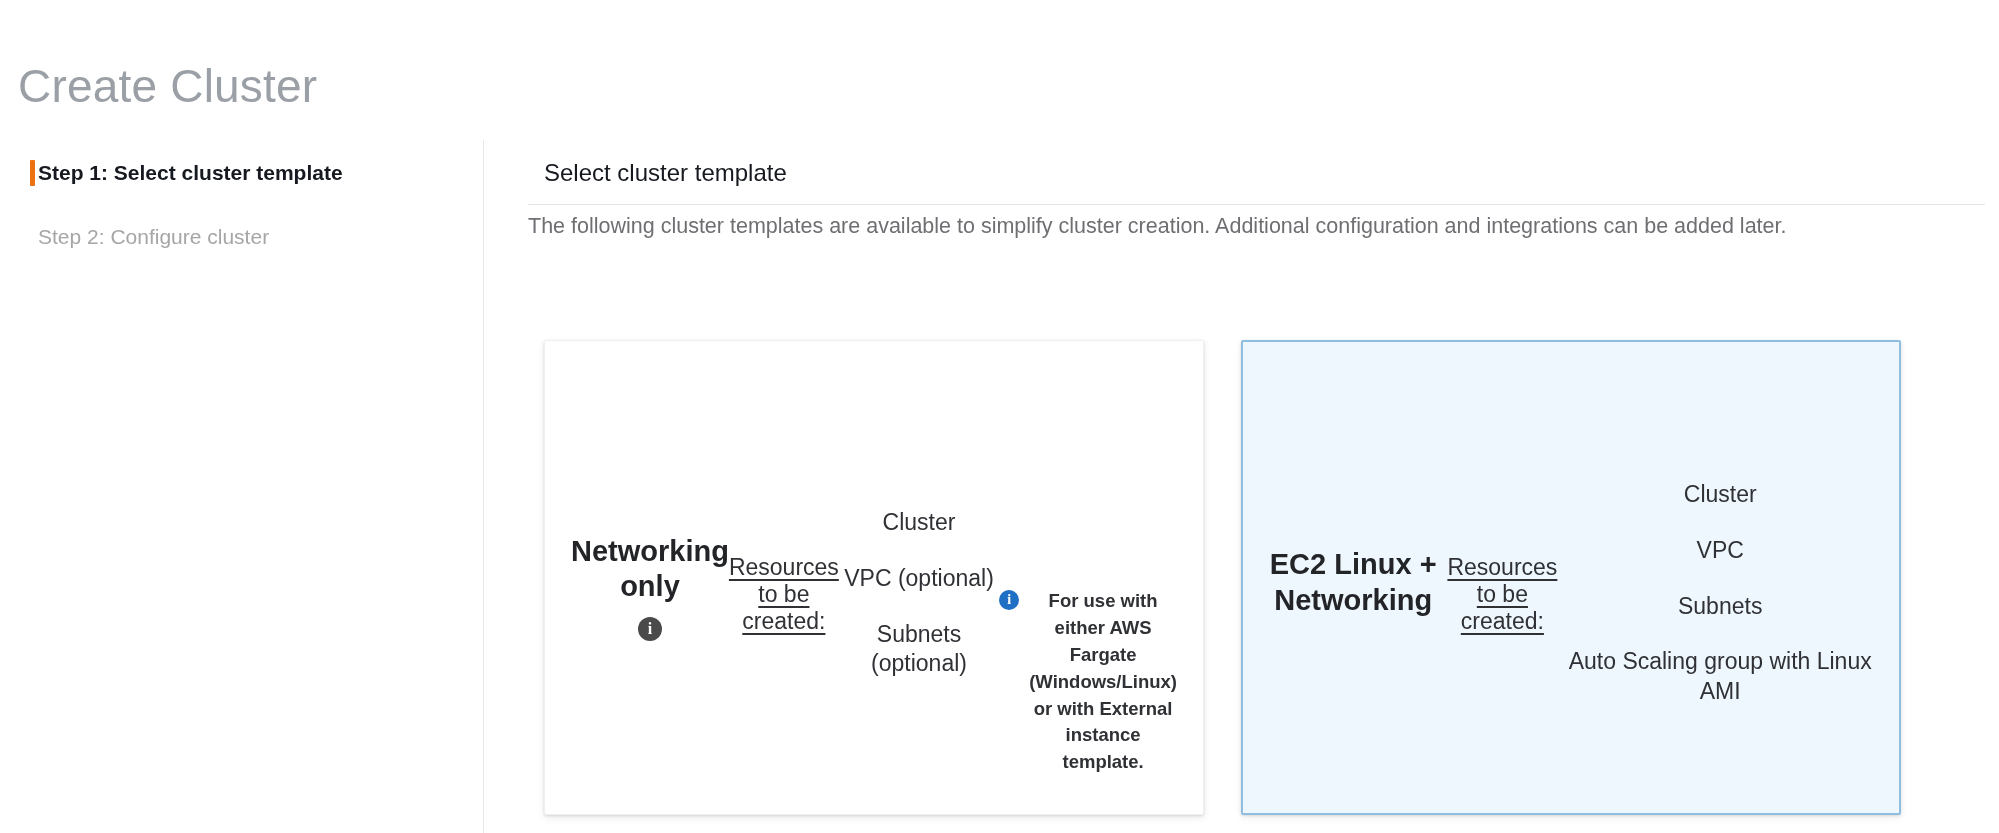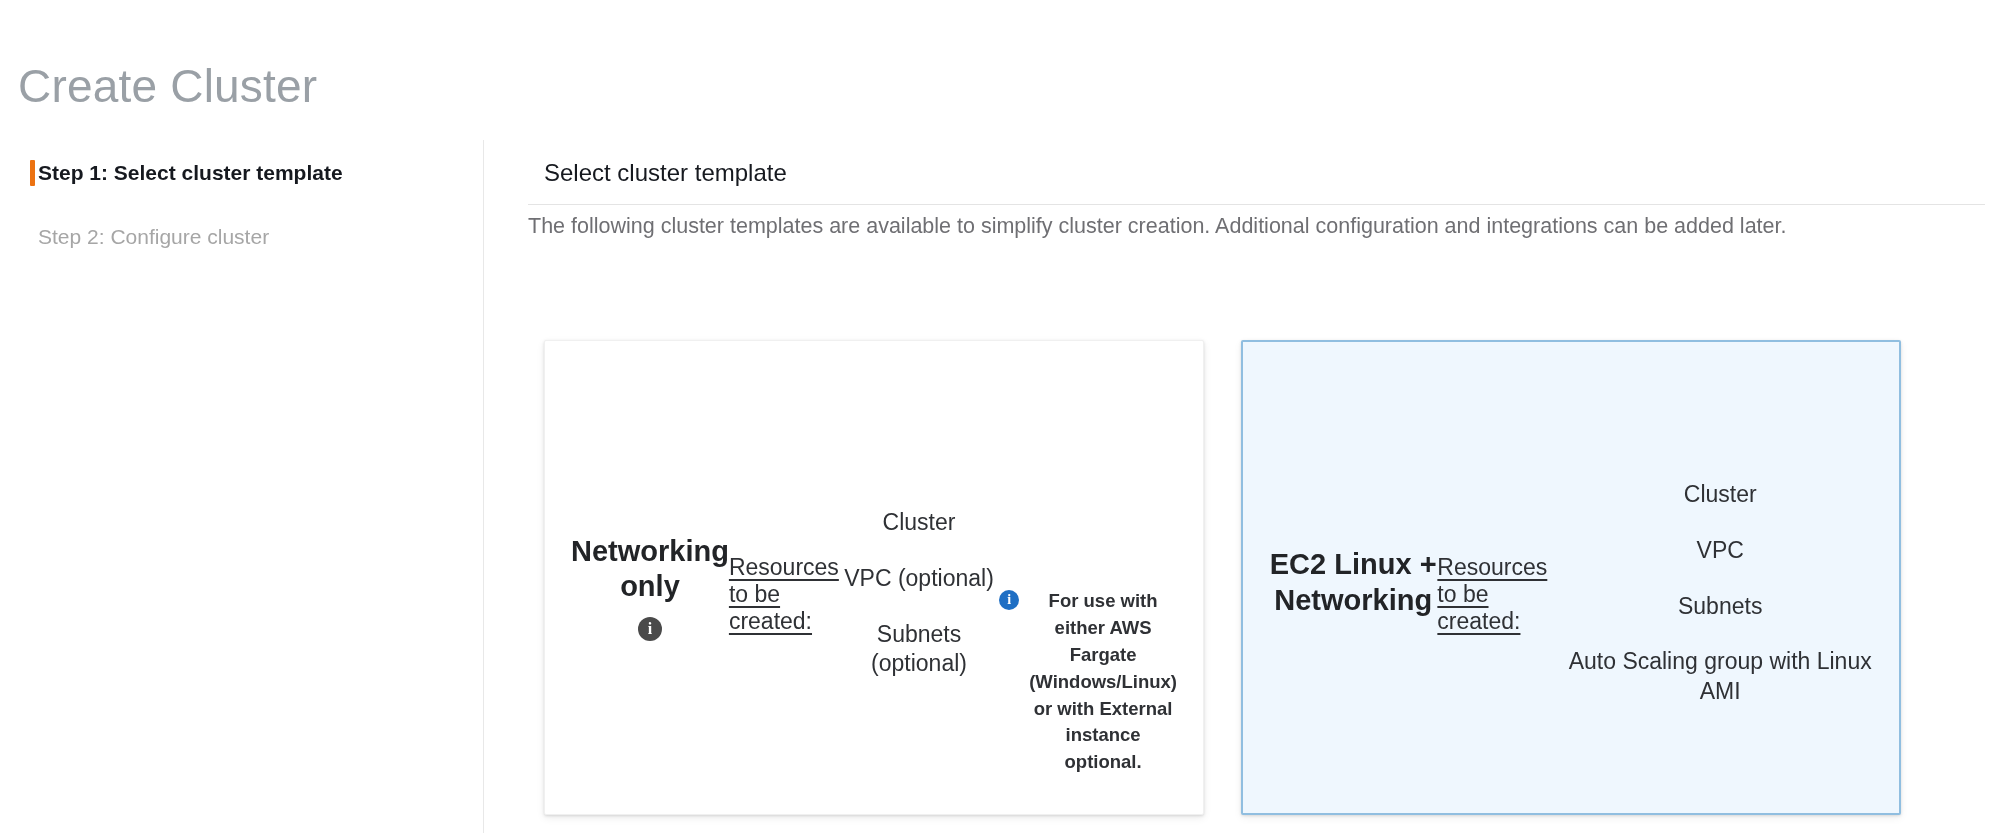--- a/index.html
+++ b/index.html
@@ -161,20 +161,21 @@
     position: relative;
     top: 2px;
   }
 
   .resources-label {
     margin-top: 28px;
     font-size: 23px;
     color: #2f3135;
     text-decoration: underline;
     text-underline-offset: 4px;
+    text-align: center;
   }
 
   .resource-list {
     list-style: none;
     margin: 0;
     padding: 0;
     width: 100%;
   }
   .resource-list li {
     margin-top: 26px;
@@ -253,21 +254,21 @@
           <div class="resources-label">Resources to be created:</div>
           <ul class="resource-list">
             <li>Cluster</li>
             <li>VPC (optional)</li>
             <li>Subnets (optional)</li>
           </ul>
           <div class="card-footnote">
             <span class="footnote-icon">i</span>
             <span>
               <span class="footnote-text">For use with either AWS Fargate (Windows/Linux)</span>
-              <span class="footnote-text">or with External instance optional.</span>
+              <span class="footnote-text">or with External instance template.</span>
             </span>
           </div>
         </div>
 
         <div class="card selected">
           <div class="card-title">
             <span>EC2 Linux + Networking</span>
           </div>
           <div class="resources-label">Resources to be created:</div>
           <ul class="resource-list">

